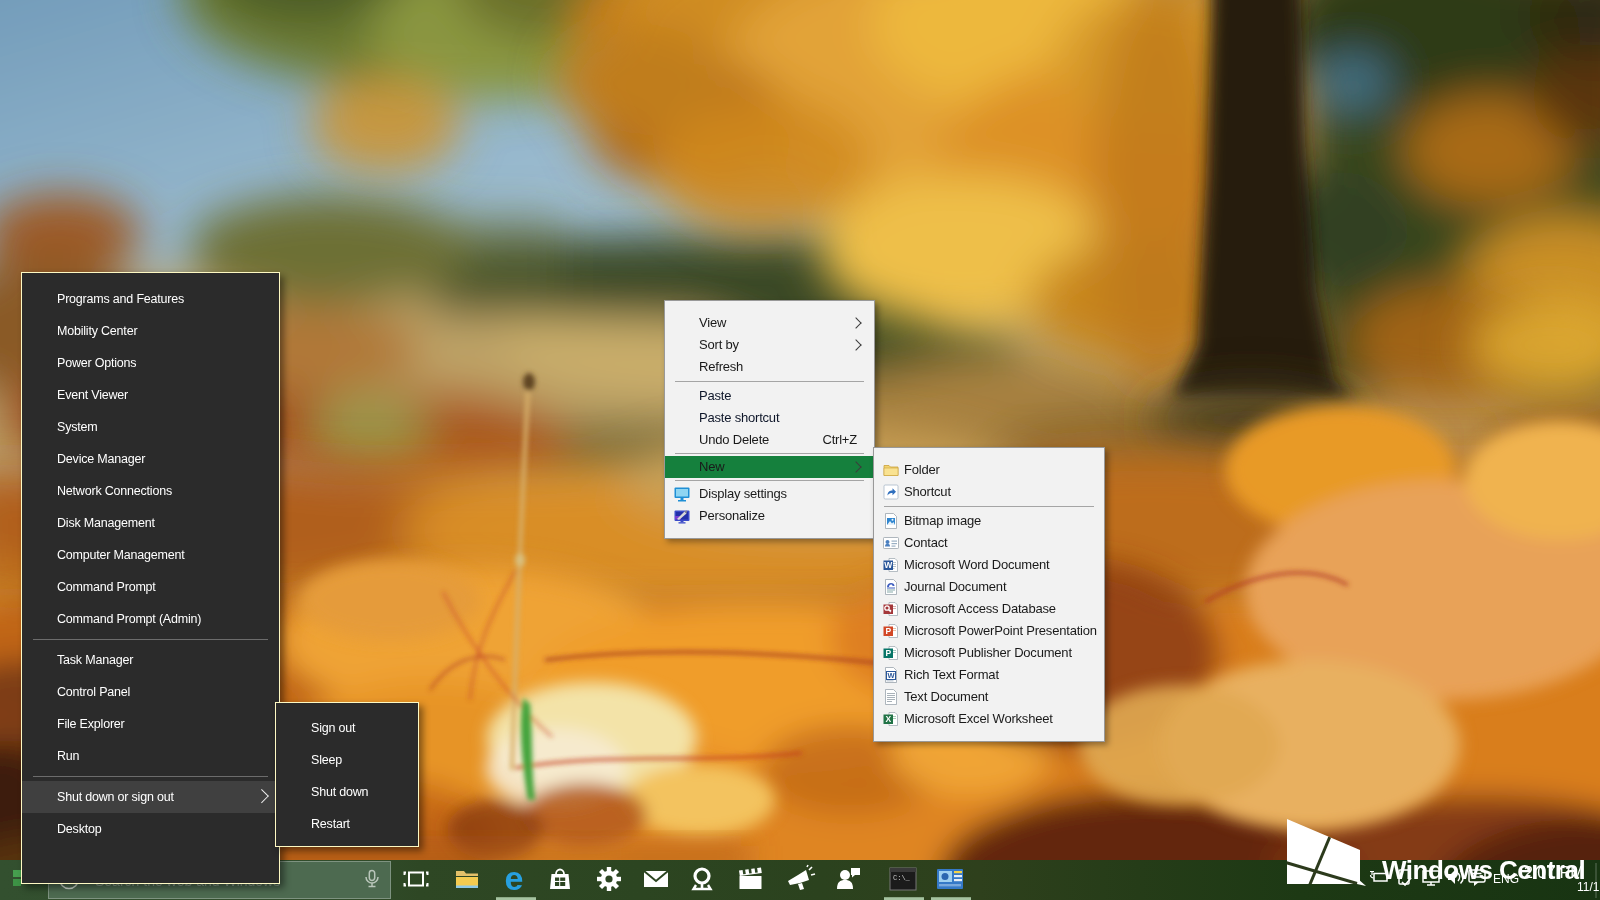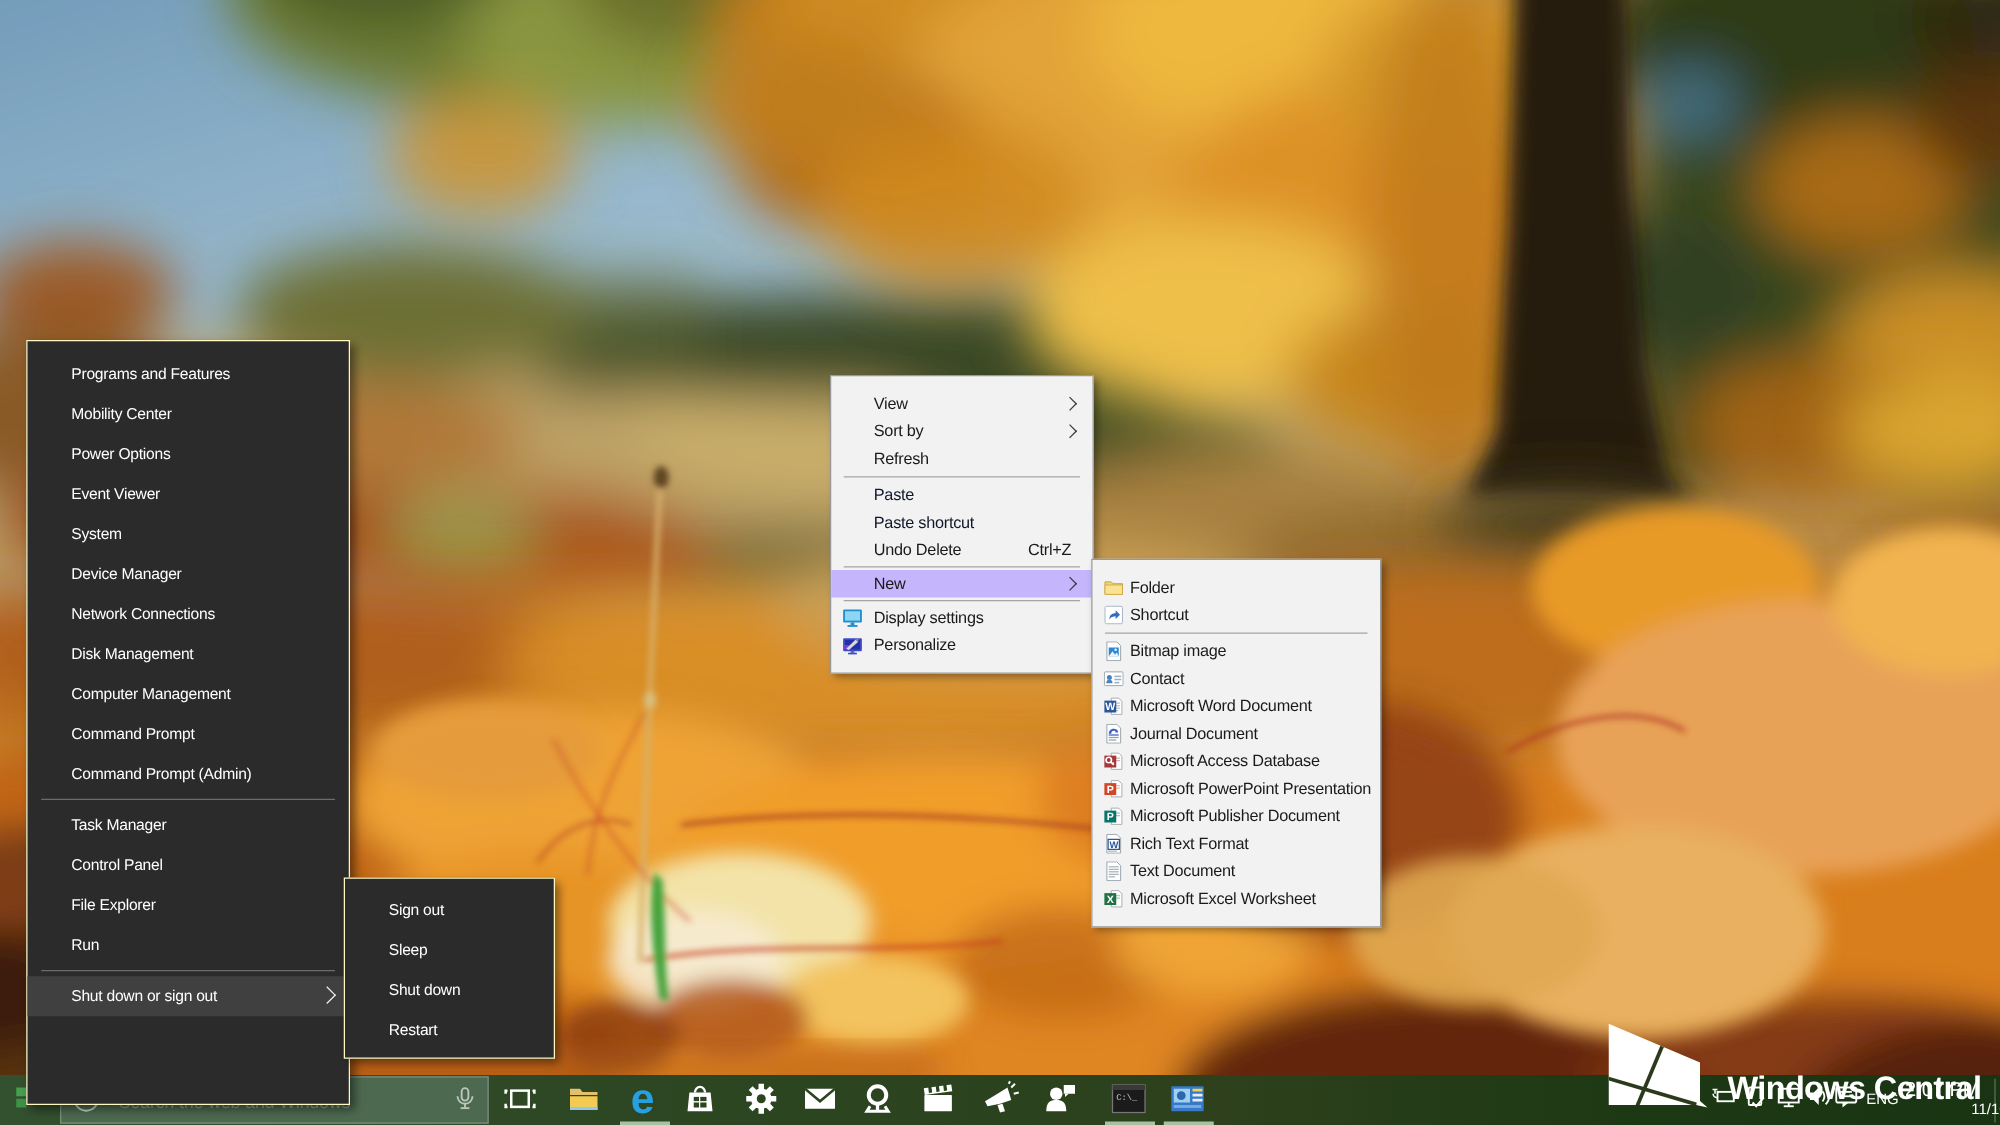--- a/index.html
+++ b/index.html
@@ -19,21 +19,21 @@
   .dmenu .mi { height:32px; line-height:32px; padding-left:35px; white-space:nowrap; position:relative; }
   .dmenu .sep { height:1px; background:#6c6c6c; margin:4px 11px; }
   .dmenu .hl { background:#404040; }
 
   
   .lmenu { position:absolute; background:#f2f2f2; border:1px solid #999999;
     box-shadow:3px 3px 6px rgba(0,0,0,0.35); color:#1a1a1a; font-size:13px; letter-spacing:-0.2px; padding:11px 0; }
   .lmenu .mi { height:22px; line-height:22px; padding-left:34px; white-space:nowrap; position:relative; }
   .lmenu .sep { height:1px; background:#a5a5a5; margin:3px 10px; }
   .lmenu .dis { color:#0f172a; }
-  .lmenu .hl { background:#c4b5fd; }
+  .lmenu .hl { background:#15803d; }
   #newsub .mi { padding-left:30px; }
   .chev { position:absolute; right:14px; top:6.5px; width:8px; height:8px;
     border-top:1.4px solid #3c3c3c; border-right:1.4px solid #3c3c3c; transform:rotate(45deg); }
   .chevw { position:absolute; right:13px; top:10px; width:9.5px; height:9.5px;
     border-top:1.5px solid #eeeeee; border-right:1.5px solid #eeeeee; transform:rotate(45deg); }
   .micon { position:absolute; left:9px; top:3px; width:16px; height:16px; }
   .kright { position:absolute; right:17px; top:0; }
 
   
   #wmtext { position:absolute; left:1382px; top:855px; color:#ffffff; font-size:26px; font-weight:bold; letter-spacing:-0.5px; }
@@ -379,23 +379,24 @@
   <div class="mi">Computer Management</div>
   <div class="mi">Command Prompt</div>
   <div class="mi">Command Prompt (Admin)</div>
   <div class="sep"></div>
   <div class="mi">Task Manager</div>
   <div class="mi">Control Panel</div>
   <div class="mi">File Explorer</div>
   <div class="mi">Run</div>
   <div class="sep"></div>
   <div class="mi hl">Shut down or sign out<span class="chevw"></span></div>
+  <div class="mi">Desktop</div>
 </div>
 
-<div class="dmenu" id="dsub" style="left:275px; top:702px; width:169px; height:145px; padding-top:9px;">
+<div class="dmenu" id="dsub" style="left:275px; top:702px; width:144px; height:145px; padding-top:9px;">
   <div class="mi">Sign out</div>
   <div class="mi">Sleep</div>
   <div class="mi">Shut down</div>
   <div class="mi">Restart</div>
 </div>
 
 <div class="lmenu" id="ctx" style="left:664px; top:300px; width:211px;">
   <div class="mi">View<span class="chev"></span></div>
   <div class="mi">Sort by<span class="chev"></span></div>
   <div class="mi">Refresh</div>

